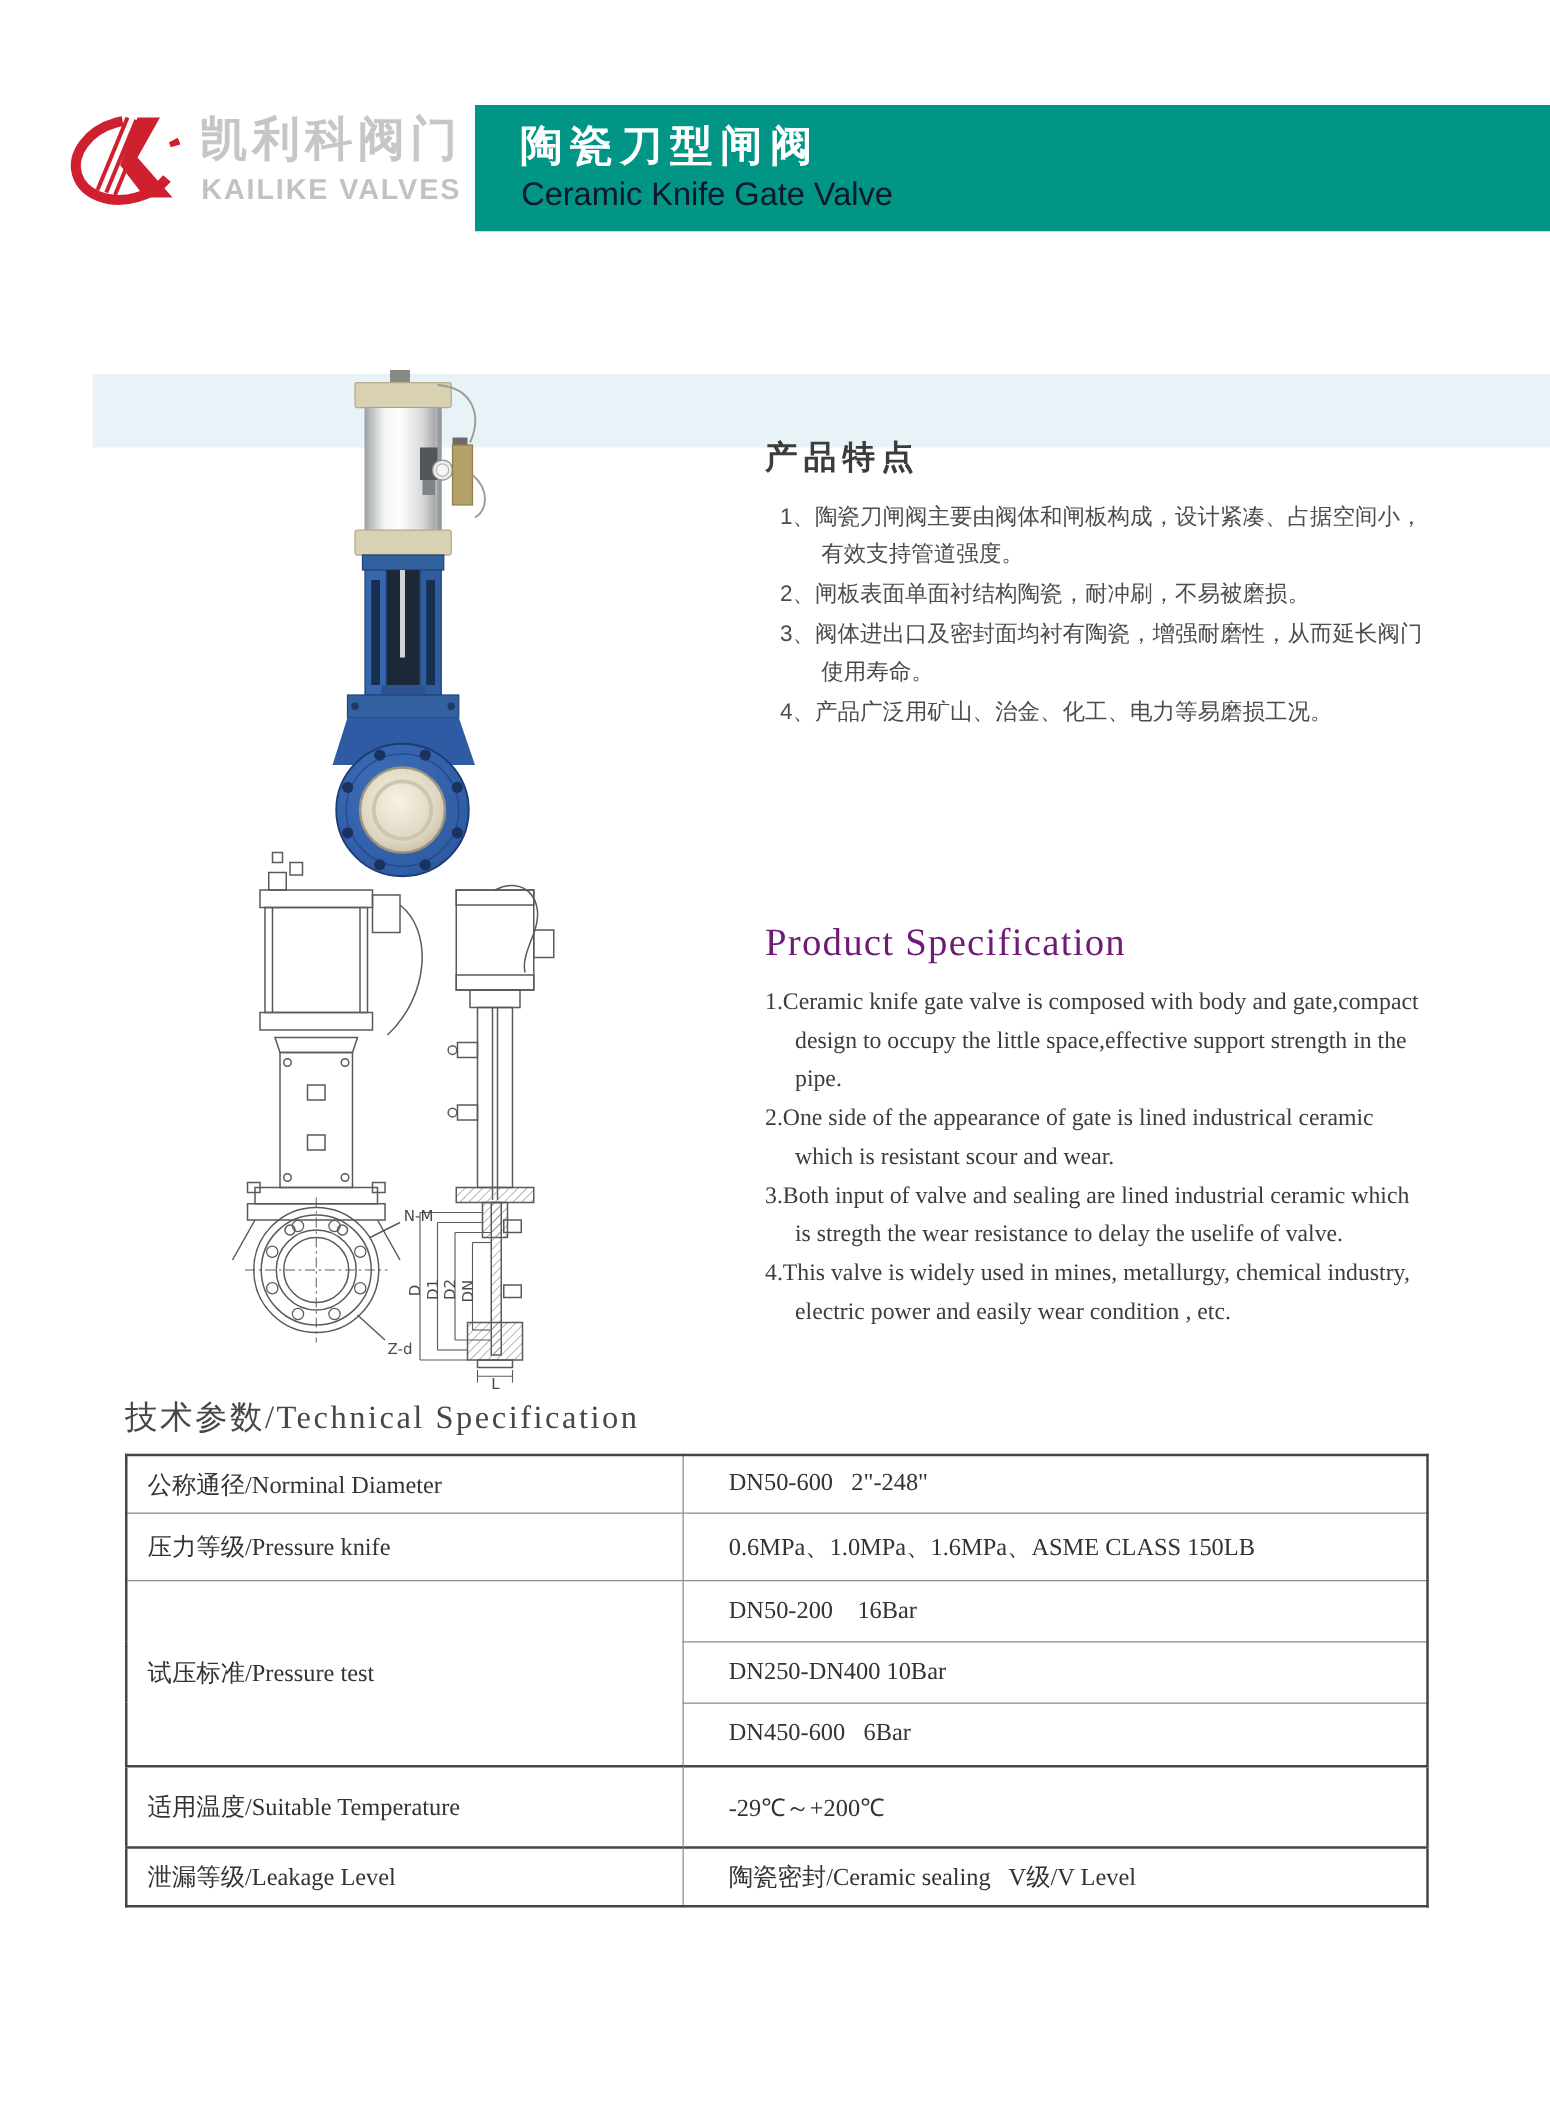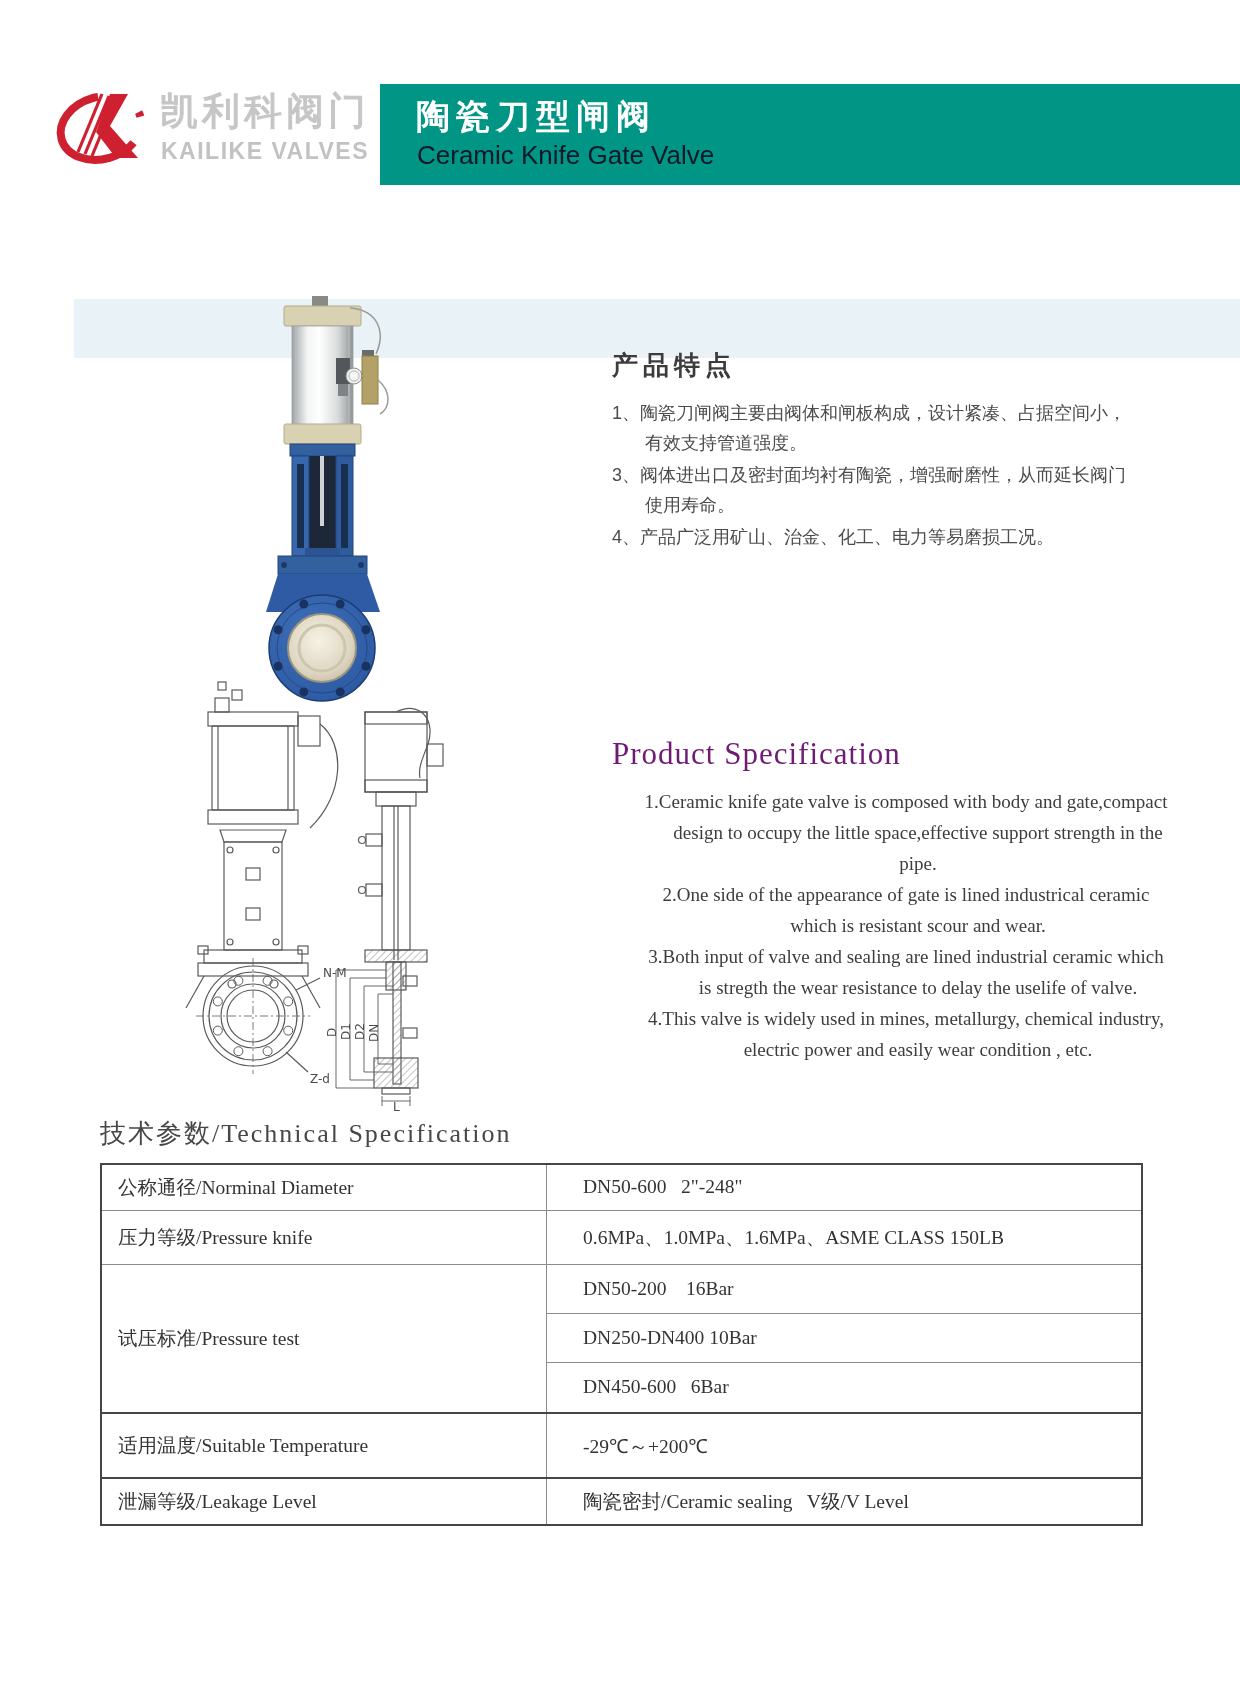--- a/index.html
+++ b/index.html
@@ -21,27 +21,27 @@
   .band{position:absolute;left:74px;top:299px;width:1166px;height:59px;background:#e9f2f6;}
 
   .photo{position:absolute;left:250px;top:280px;}
   .drawing{position:absolute;left:160px;top:660px;}
 
   
   .feat-head{position:absolute;left:612px;top:348px;font-size:26px;font-weight:bold;
              color:#3c3c3c;letter-spacing:5px;}
   .feat-list{position:absolute;left:612px;top:398px;width:530px;font-size:18px;
              color:#4c4c4c;line-height:30px;}
-  .feat{padding-left:33px;text-indent:-33px;margin:0 0 2px 0;}
+  .feat{padding-left:33px;text-indent:-33px;margin:0 0 2px 12px;}
 
   
   .spec-head{position:absolute;left:612px;top:736px;font-family:"Liberation Serif",serif;
              font-size:31px;color:#701a75;letter-spacing:1px;}
-  .spec-list{position:absolute;left:640px;top:786px;width:532px;
-             font-family:"Liberation Serif",serif;font-size:19px;color:#3d3d3d;line-height:31px;text-align:center;}
+  .spec-list{position:absolute;left:612px;top:786px;width:532px;
+             font-family:"Liberation Serif",serif;font-size:19px;color:#3d3d3d;line-height:31px;}
   .spec-item{padding-left:24px;text-indent:-24px;margin:0;}
 
   
   .tech-head{position:absolute;left:100px;top:1116px;font-family:"Liberation Serif",serif;
              font-size:26px;color:#474747;letter-spacing:2px;white-space:nowrap;}
   table.tech{position:absolute;left:100px;top:1163px;width:1043px;border-collapse:collapse;
              table-layout:fixed;font-family:"Liberation Serif",serif;font-size:19.5px;color:#333;
              border:2px solid #454545;}
   table.tech td{border:1px solid #8b8b8b;vertical-align:middle;white-space:pre-wrap;}
   td.lab{width:427px;padding-left:16px;}
@@ -242,20 +242,21 @@
       <text transform="rotate(-90 186 372)" x="178" y="376">D1</text>
       <text transform="rotate(-90 200 372)" x="192" y="376">D2</text>
       <text transform="rotate(-90 214 372)" x="204" y="376">DN</text>
       <text x="233" y="451">L</text>
     </g>
   </svg>
 
   <div class="feat-head">产品特点</div>
   <div class="feat-list">
     <p class="feat">1、陶瓷刀闸阀主要由阀体和闸板构成，设计紧凑、占据空间小，有效支持管道强度。</p>
+    <p class="feat">2、闸板表面单面衬结构陶瓷，耐冲刷，不易被磨损。</p>
     <p class="feat">3、阀体进出口及密封面均衬有陶瓷，增强耐磨性，从而延长阀门使用寿命。</p>
     <p class="feat">4、产品广泛用矿山、治金、化工、电力等易磨损工况。</p>
   </div>
 
   <div class="spec-head">Product Specification</div>
   <div class="spec-list">
     <p class="spec-item">1.Ceramic knife gate valve is composed with body and gate,compact design to occupy the little space,effective support strength in the pipe.</p>
     <p class="spec-item">2.One side of the appearance of gate is lined industrical ceramic which is resistant scour and wear.</p>
     <p class="spec-item">3.Both input of valve and sealing are lined industrial ceramic which is stregth the wear resistance to delay the uselife of valve.</p>
     <p class="spec-item">4.This valve is widely used in mines, metallurgy, chemical industry, electric power and easily wear condition , etc.</p>

